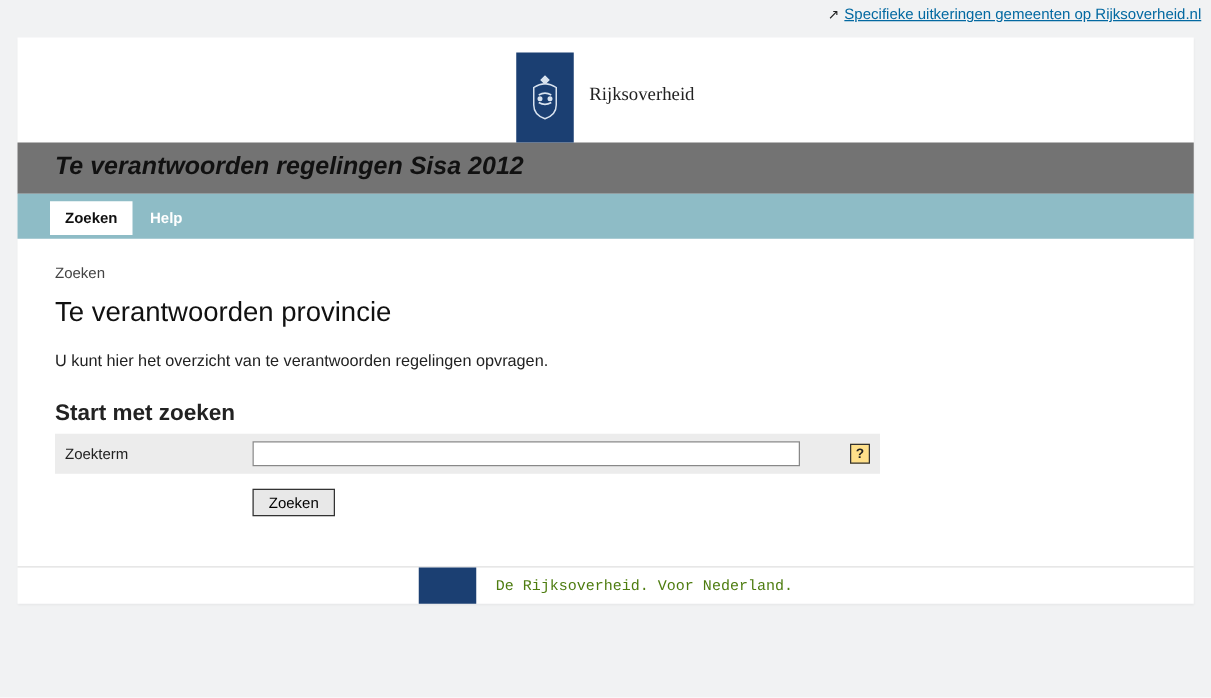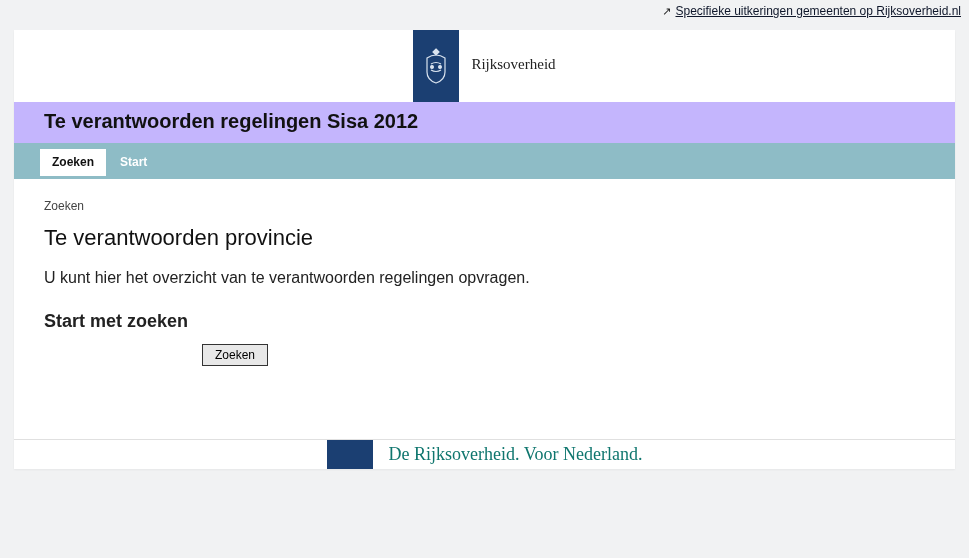--- a/index.html
+++ b/index.html
@@ -12,39 +12,39 @@
     width:969px;
     height:558px;
     overflow:hidden;
   }
   .top-link-row {
     text-align:right;
     padding:4px 8px 0 0;
     font-size:12px;
   }
   .top-link-row a {
-    color:#0f172a;
+    color:#0369a1;
     text-decoration:underline;
   }
   .ext-icon {
     display:inline-block;
     font-size:11px;
     margin-right:4px;
     text-decoration:none;
   }
   .page {
     background:#ffffff;
     margin:12px 14px 0 14px;
     box-shadow:0 1px 2px rgba(0,0,0,0.05);
   }
   .header-logo {
     display:flex;
     justify-content:center;
     align-items:flex-end;
-    height:72px;
+    height:84px;
     position:relative;
   }
   .logo-block {
     display:flex;
     align-items:center;
     gap:12px;
     position:relative;
     top:0;
   }
   .logo-shield {
@@ -56,22 +56,23 @@
   }
   .logo-shield svg { display:block; }
   .logo-text {
     font-family: Georgia, 'Times New Roman', serif;
     font-size:15px;
     color:#222;
     position:relative;
     top:-2px;
   }
   .title-band {
-    background:#c4b5fd;
+    background:#737373;
     padding:8px 30px 10px 30px;
+    font-style:italic;
   }
   .title-band h1 {
     margin:0;
     font-family: Arial, Helvetica, sans-serif;
     font-weight:bold;
     font-size:20px;
     color:#111;
   }
   .nav-band {
     background:#8ebcc6;
@@ -100,21 +101,21 @@
     color:#444;
     margin-bottom:12px;
   }
   .content h2 {
     margin:0 0 18px 0;
     font-family: Arial, Helvetica, sans-serif;
     font-weight:normal;
     font-size:22px;
     color:#111;
   }
-  .intro p { margin:2px 0; font-size:16px; color:#222; }
+  .intro p { margin:2px 0; font-size:13px; color:#222; }
   .form-title {
     margin:24px 0 6px 0;
     font-family: Arial, Helvetica, sans-serif;
     font-weight:bold;
     font-size:18px;
   }
   .form-row {
     display:flex;
     align-items:center;
     background:#ececec;
@@ -162,23 +163,23 @@
     display:flex;
     justify-content:center;
     align-items:stretch;
     gap:16px;
     height:30px;
   }
   .footer-block {
     width:46px; background:#1b3f72;
   }
   .footer-text {
-    font-family: Liberation Serif, serif;
-    font-size:18px;
-    color:#0f766e;
+    font-family: Liberation Mono, monospace;
+    font-size:12px;
+    color:#4d7c0f;
     align-self:center;
   }
 </style>
 </head>
 <body>
 
 <div class="top-link-row">
   <span class="ext-icon">↗</span><a href="#">Specifieke uitkeringen gemeenten op Rijksoverheid.nl</a>
 </div>
 
@@ -202,33 +203,38 @@
     </div>
   </div>
 
   <div class="title-band">
     <h1>Te verantwoorden regelingen Sisa 2012</h1>
   </div>
 
   <div class="nav-band">
     <div class="tabs">
       <div class="tab active">Zoeken</div>
-      <div class="tab">Start</div>
+      <div class="tab">Help</div>
     </div>
   </div>
 
   <div class="content">
     <div class="breadcrumb">Zoeken</div>
     <h2>Te verantwoorden provincie</h2>
     <div class="intro">
       <p>U kunt hier het overzicht van te verantwoorden regelingen opvragen.</p>
     </div>
 
     <div class="form-title">Start met zoeken</div>
 
+    <div class="form-row">
+      <label>Zoekterm</label>
+      <input type="text" value="" style="">
+      <div class="help-btn">?</div>
+    </div>
 
     <div class="button-row">
       <button class="search-btn">Zoeken</button>
     </div>
   </div>
 
   <div class="footer">
     <div class="footer-block"></div>
     <div class="footer-text">De Rijksoverheid. Voor Nederland.</div>
   </div>

